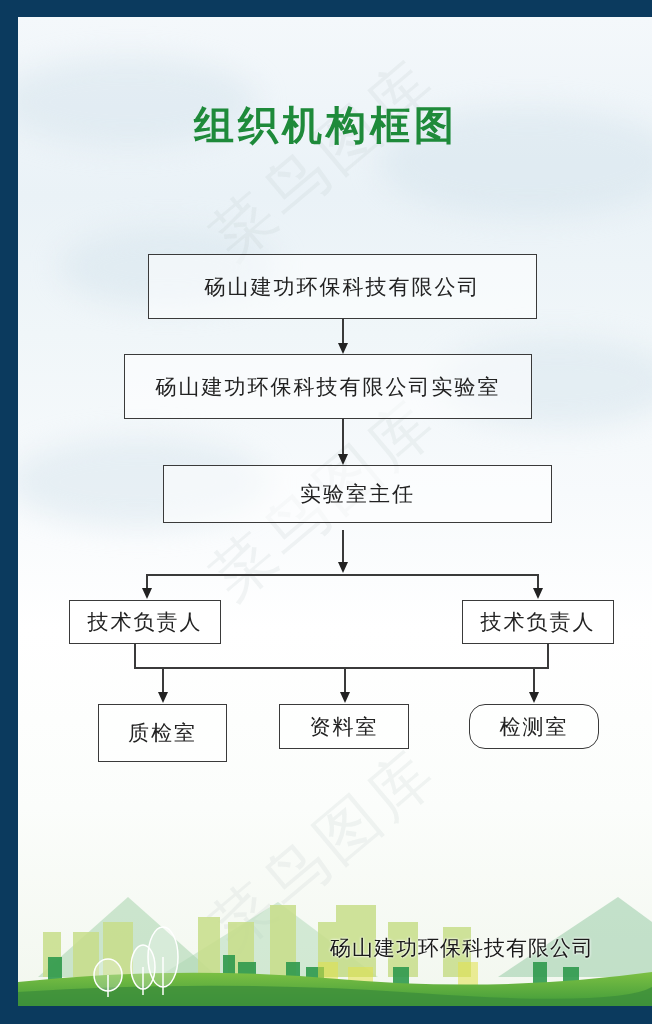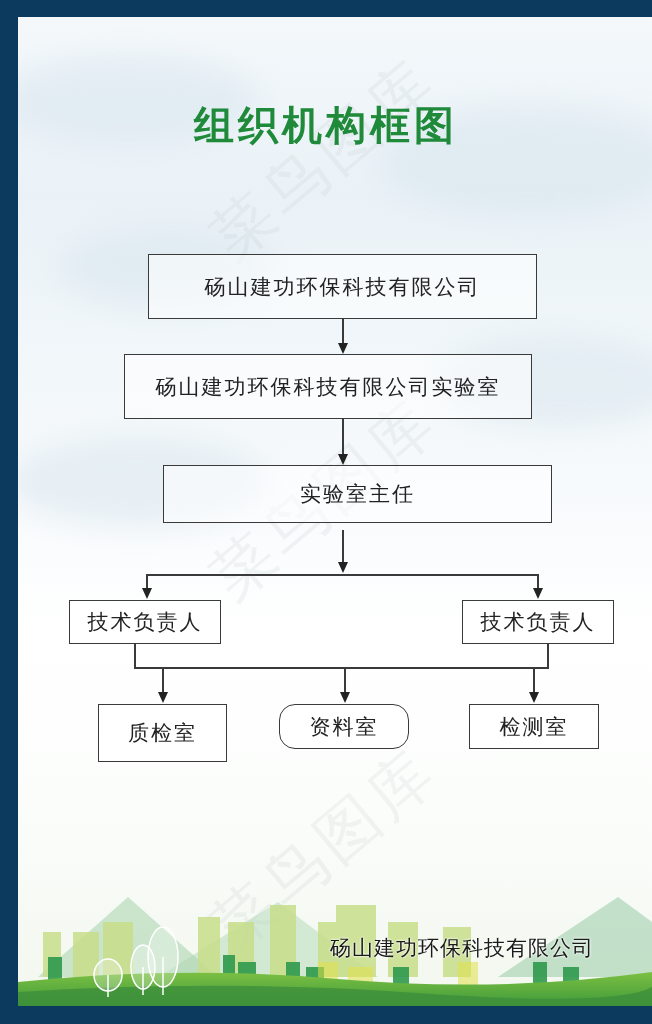--- a/index.html
+++ b/index.html
@@ -109,16 +109,16 @@
 <div class="line" style="left:134px;top:667px;width:415px;height:1.5px;"></div>
 
 <div class="line" style="left:162px;top:667px;width:1.5px;height:26px;"></div>
 <div class="arrow" style="left:158px;top:692px;"></div>
 <div class="line" style="left:344px;top:667px;width:1.5px;height:26px;"></div>
 <div class="arrow" style="left:340px;top:692px;"></div>
 <div class="line" style="left:533px;top:667px;width:1.5px;height:26px;"></div>
 <div class="arrow" style="left:529px;top:692px;"></div>
 
 <div class="box" style="left:98px;top:704px;width:129px;height:58px;">质检室</div>
-<div class="box" style="left:279px;top:704px;width:130px;height:45px;border-radius:16px;">资料室</div>
-<div class="box" style="left:469px;top:704px;width:130px;height:45px;">检测室</div>
+<div class="box" style="left:279px;top:704px;width:130px;height:45px;">资料室</div>
+<div class="box" style="left:469px;top:704px;width:130px;height:45px;border-radius:16px;">检测室</div>
 
 <div id="footer-text">砀山建功环保科技有限公司</div>
 
 </body></html>

